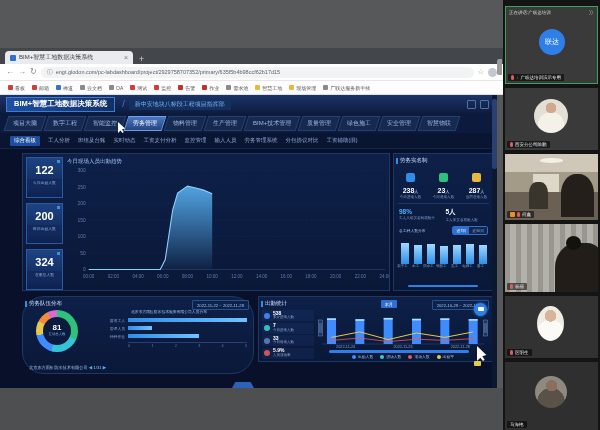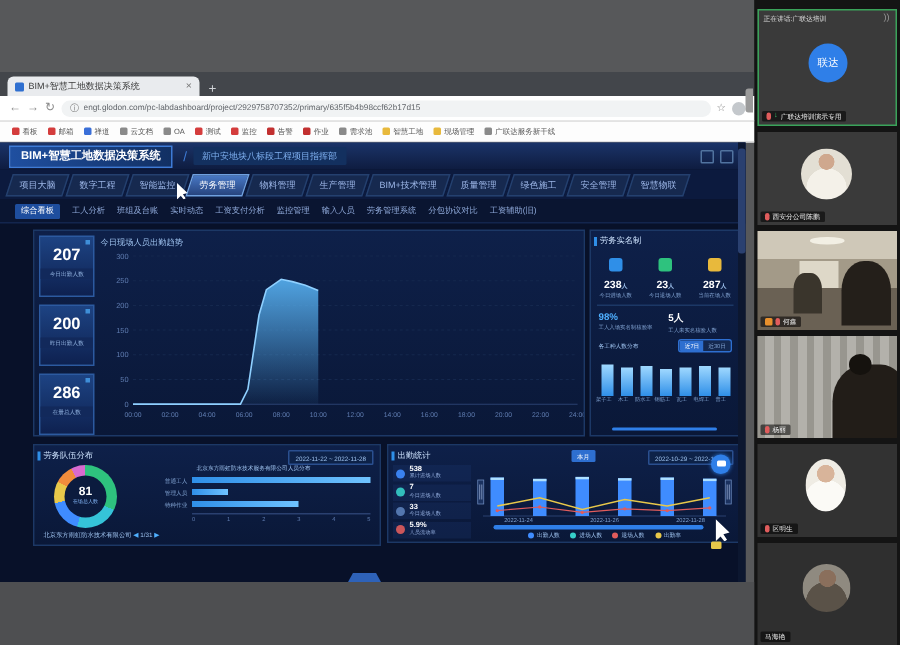--- a/index.html
+++ b/index.html
@@ -283,31 +283,31 @@
         <span class="stab">监控管理</span>
         <span class="stab">输入人员</span>
         <span class="stab">劳务管理系统</span>
         <span class="stab">分包协议对比</span>
         <span class="stab">工资辅助(旧)</span>
       </div>
 
     <div class="panel" style="left:22px;top:58px;width:368px;height:138px;">
       <div id="att-cards">
           <div class="card" style="top: 3px;">
-            <b>207</b>
+            <b>122</b>
             <span>今日出勤人数</span>
             <i class="corner"></i>
           </div>
           <div class="card" style="top: 49px;">
             <b>200</b>
             <span>昨日出勤人数</span>
             <i class="corner"></i>
           </div>
           <div class="card" style="top: 95px;">
-            <b>286</b>
+            <b>324</b>
             <span>在册总人数</span>
             <i class="corner"></i>
           </div>
         </div>
       <div class="chart-title">今日现场人员出勤趋势</div>
       <svg id="trend-svg" style="position:absolute;left:40px;top:10px;" width="326" height="122" viewBox="0 0 330 122">
           <defs>
             <linearGradient id="gA" x1="0" y1="0" x2="0" y2="1">
               <stop offset="0%" stop-color="#58b2f2" stop-opacity="0.9"></stop>
               <stop offset="100%" stop-color="#58b2f2" stop-opacity="0.05"></stop>
@@ -384,21 +384,21 @@
           <span>木工</span>
           <span>防水工</span>
           <span>钢筋工</span>
           <span>瓦工</span>
           <span>电焊工</span>
           <span>普工</span>
         </div>
       <div class="hscroll"></div>
     </div>
 
-    <div class="panel" style="left:22px;top:201px;width:232px;height:68px;">
+    <div class="panel" style="left:22px;top:201px;width:232px;height:78px;border-radius:22px;">
       <div class="ptitle">劳务队伍分布</div>
       <div class="datechip">2022-11-22 ~ 2022-11-28</div>
       <div class="donut" id="donut" style="background: conic-gradient(rgb(46, 194, 126) 0deg, rgb(46, 194, 126) 115.6deg, rgb(53, 195, 216) 115.6deg, rgb(53, 195, 216) 195.6deg, rgb(63, 140, 255) 195.6deg, rgb(63, 140, 255) 257.8deg, rgb(232, 200, 74) 257.8deg, rgb(232, 200, 74) 297.8deg, rgb(240, 140, 60) 297.8deg, rgb(240, 140, 60) 333.3deg, rgb(216, 107, 208) 333.3deg, rgb(216, 107, 208) 360deg);">
         <div class="hole">
           <b>81</b>
           <span>在场总人数</span>
         </div>
       </div>
       <div class="cmp-title">北京东方雨虹防水技术服务有限公司人员分布</div>
       <div class="crows" id="company-rows">

